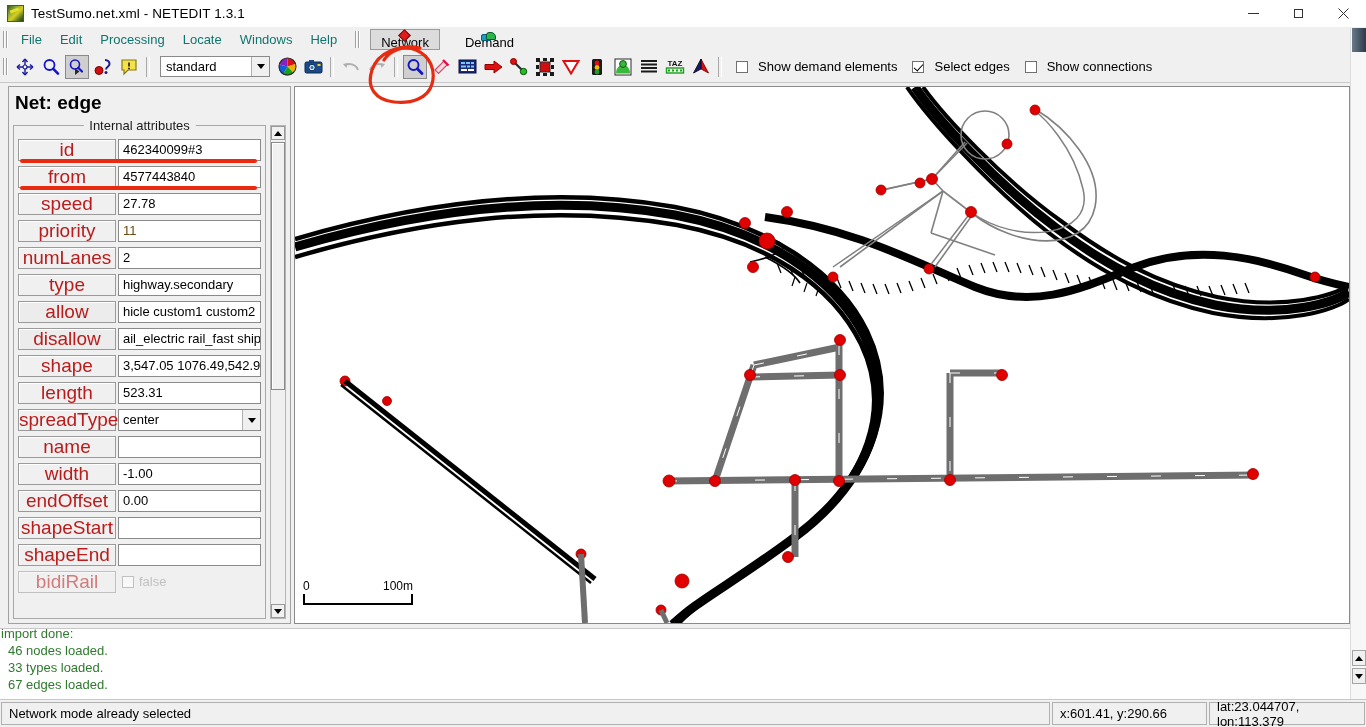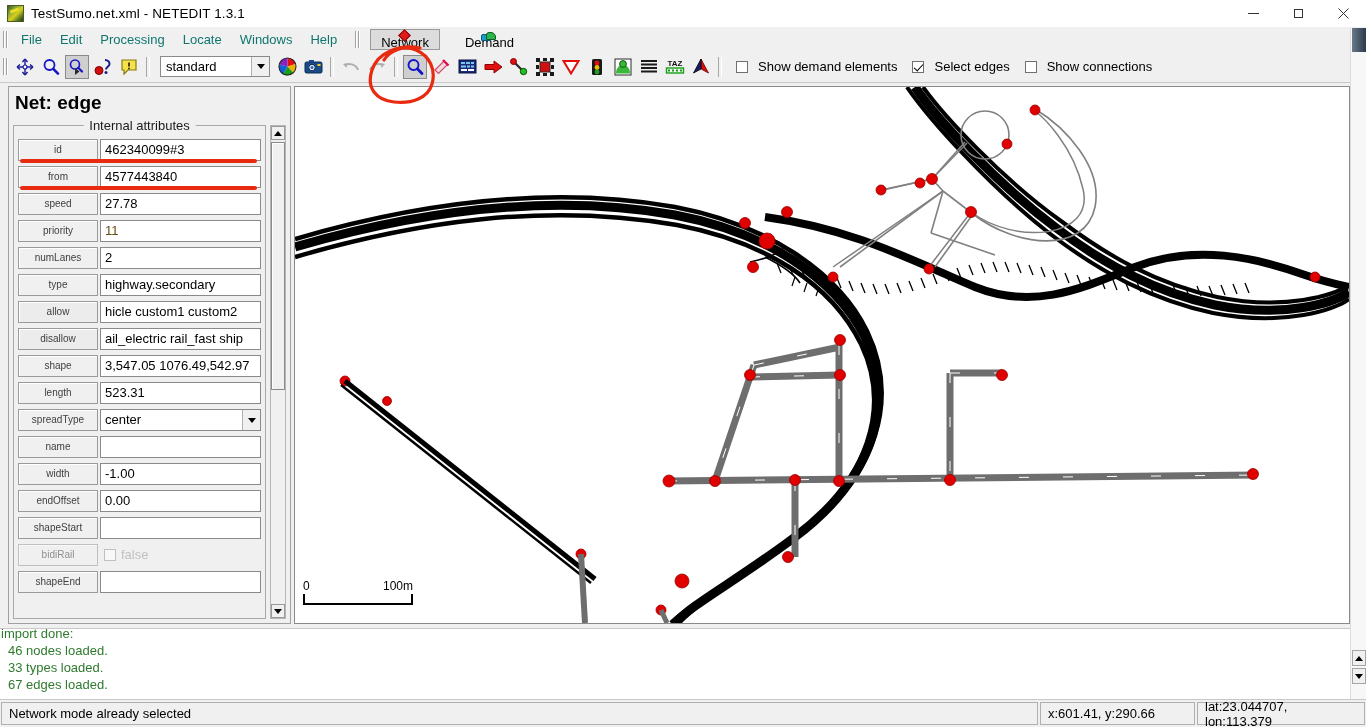--- a/index.html
+++ b/index.html
@@ -142,23 +142,23 @@
     border: 1px solid #a8a8a8; box-sizing: border-box;
   }
   .group-legend {
     position: absolute; left: 50%; top: -8px; transform: translateX(-50%);
     background: #f0f0f0; padding: 0 6px; font-size: 13px; color: #1a1a1a;
     white-space: nowrap;
   }
   .attr-list { position: absolute; left: 4px; top: 13px; right: 4px; bottom: 0; }
   .attr-row { display: flex; align-items: center; height: 22px; margin-bottom: 5px; position: relative; }
   .attr-label {
-    width: 80px; height: 22px; line-height: 20px; text-align: center;
+    width: 98px; height: 22px; line-height: 20px; text-align: center;
     background: #f0f0f0; border: 1px solid #9a9a9a; box-sizing: border-box;
-    font-size: 10px; color: #404040;
+    font-size: 19px; color: #b91c1c;
     box-shadow: inset 1px 1px 0 #fff;
   }
   .attr-label.btnstyle { background: #ececec; }
   .attr-val {
     flex: 1; height: 22px; margin-left: 2px;
     background: #fff; border: 1px solid #8a8a8a; box-sizing: border-box;
     font-size: 13px; line-height: 20px; padding-left: 4px;
     white-space: nowrap; overflow: hidden; color: #000;
   }
   .attr-val.num { color: #6b4a12; }
@@ -236,21 +236,21 @@
     background: #f0f0f0; display: flex; align-items: stretch;
     border-top: 1px solid #c8c8c8;
   }
   .sb-cell {
     border: 1px solid #b0b0b0; margin: 2px 1px; background: #f0f0f0;
     display: flex; align-items: center; padding: 0 7px; font-size: 13px;
     box-sizing: border-box;
   }
   .sb-main { flex: 1; }
   .sb-xy { width: 155px; }
-  .sb-ll { width: 168px; }
+  .sb-ll { width: 156px; }
 
   
   svg.ic { display:block; }
 </style>
 </head>
 <body>
 
 <div id="app">
 
   <div class="titlebar">
@@ -605,31 +605,31 @@
           <div class="attr-row">
             <div class="attr-label">endOffset</div>
             <div class="attr-val">0.00</div>
           </div>
 
           <div class="attr-row">
             <div class="attr-label">shapeStart</div>
             <div class="attr-val"></div>
           </div>
 
+          <div class="attr-row">
+            <div class="attr-label">shapeEnd</div>
+            <div class="attr-val"></div>
+          </div>
+
           <div class="attr-row" style="opacity:.55">
             <div class="attr-label">bidiRail</div>
             <div class="attr-val cbwrap">
               <span class="box" style="border-color:#9a9a9a"></span>
               <span class="lbl">false</span>
             </div>
-          </div>
-
-          <div class="attr-row">
-            <div class="attr-label">shapeEnd</div>
-            <div class="attr-val"></div>
           </div>
 
         </div>
       </div>
 
       <div class="vscroll">
         <div class="vs-btn top">
             <div class="tri-u"></div>
           </div>
         <div class="vs-thumb"></div>

